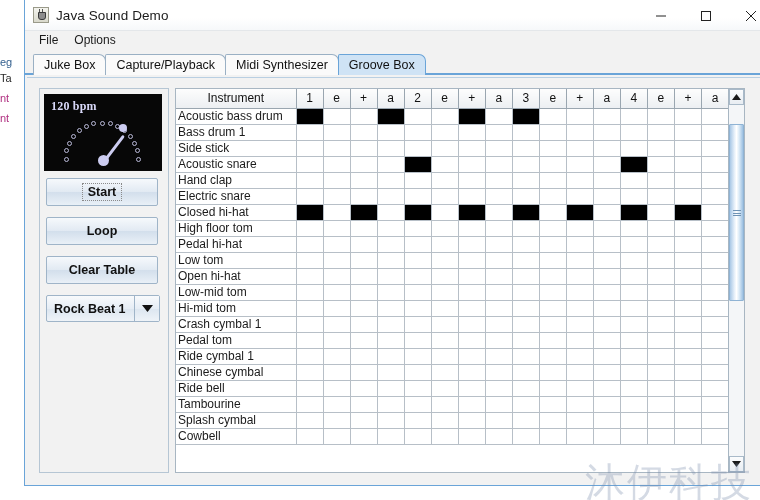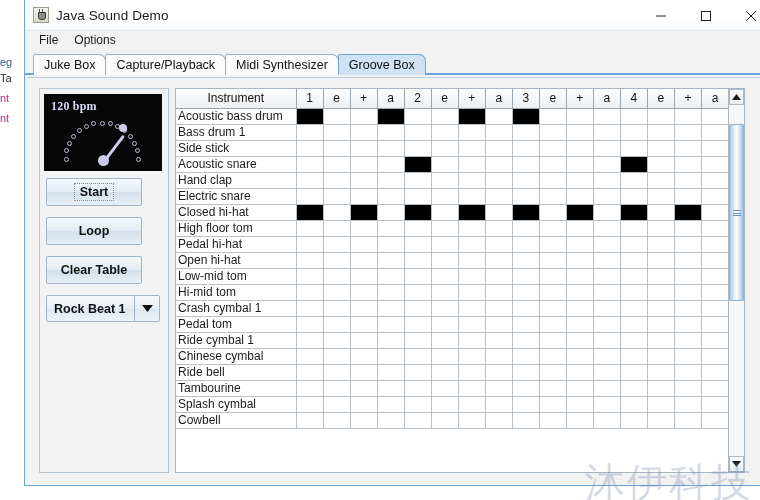--- a/index.html
+++ b/index.html
@@ -170,21 +170,21 @@
     background: #ccccf0;
   }
   #dial-tip {
     position: absolute; left: 75px; top: 30px;
     width: 8px; height: 8px; border-radius: 50%;
     background: #ccccf0;
   }
 
   .btn {
     position: absolute;
-    left: 6px; width: 96px; height: 28px;
+    left: 6px; width: 112px; height: 28px;
     background: linear-gradient(to bottom, #f6f9fc 0%, #e2eaf3 48%, #d3dfec 52%, #e9f0f7 100%);
     border: 1px solid #9fb4c8;
     border-radius: 2px;
     display: flex; align-items: center; justify-content: center;
     font-size: 12.5px; font-weight: bold; color: #111;
   }
   #btn-start { top: 89px; }
   #btn-loop { top: 128px; }
   #btn-clear { top: 167px; }
   #btn-start .focus-ring {
@@ -598,20 +598,39 @@
               <td class="beat"></td>
               <td class="beat"></td>
               <td class="beat"></td>
               <td class="beat"></td>
               <td class="beat"></td>
               <td class="beat"></td>
               <td class="beat"></td>
               <td class="beat"></td>
             </tr>
             <tr>
+              <td class="name">Low tom</td>
+              <td class="beat"></td>
+              <td class="beat"></td>
+              <td class="beat"></td>
+              <td class="beat"></td>
+              <td class="beat"></td>
+              <td class="beat"></td>
+              <td class="beat"></td>
+              <td class="beat"></td>
+              <td class="beat"></td>
+              <td class="beat"></td>
+              <td class="beat"></td>
+              <td class="beat"></td>
+              <td class="beat"></td>
+              <td class="beat"></td>
+              <td class="beat"></td>
+              <td class="beat"></td>
+            </tr>
+            <tr>
               <td class="name">Open hi-hat</td>
               <td class="beat"></td>
               <td class="beat"></td>
               <td class="beat"></td>
               <td class="beat"></td>
               <td class="beat"></td>
               <td class="beat"></td>
               <td class="beat"></td>
               <td class="beat"></td>
               <td class="beat"></td>

